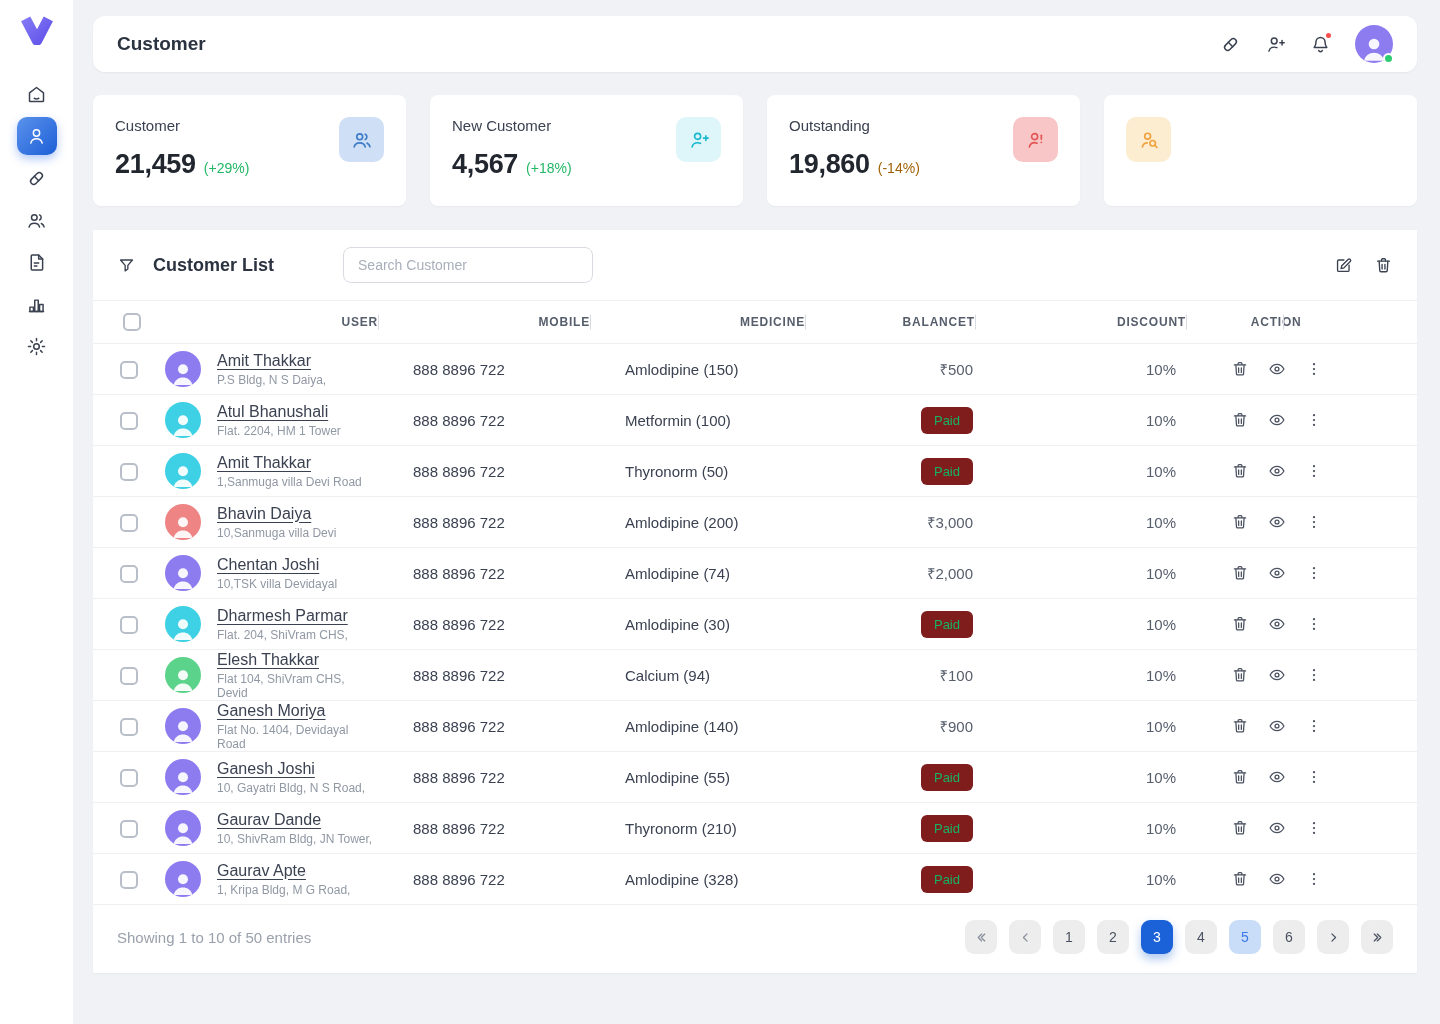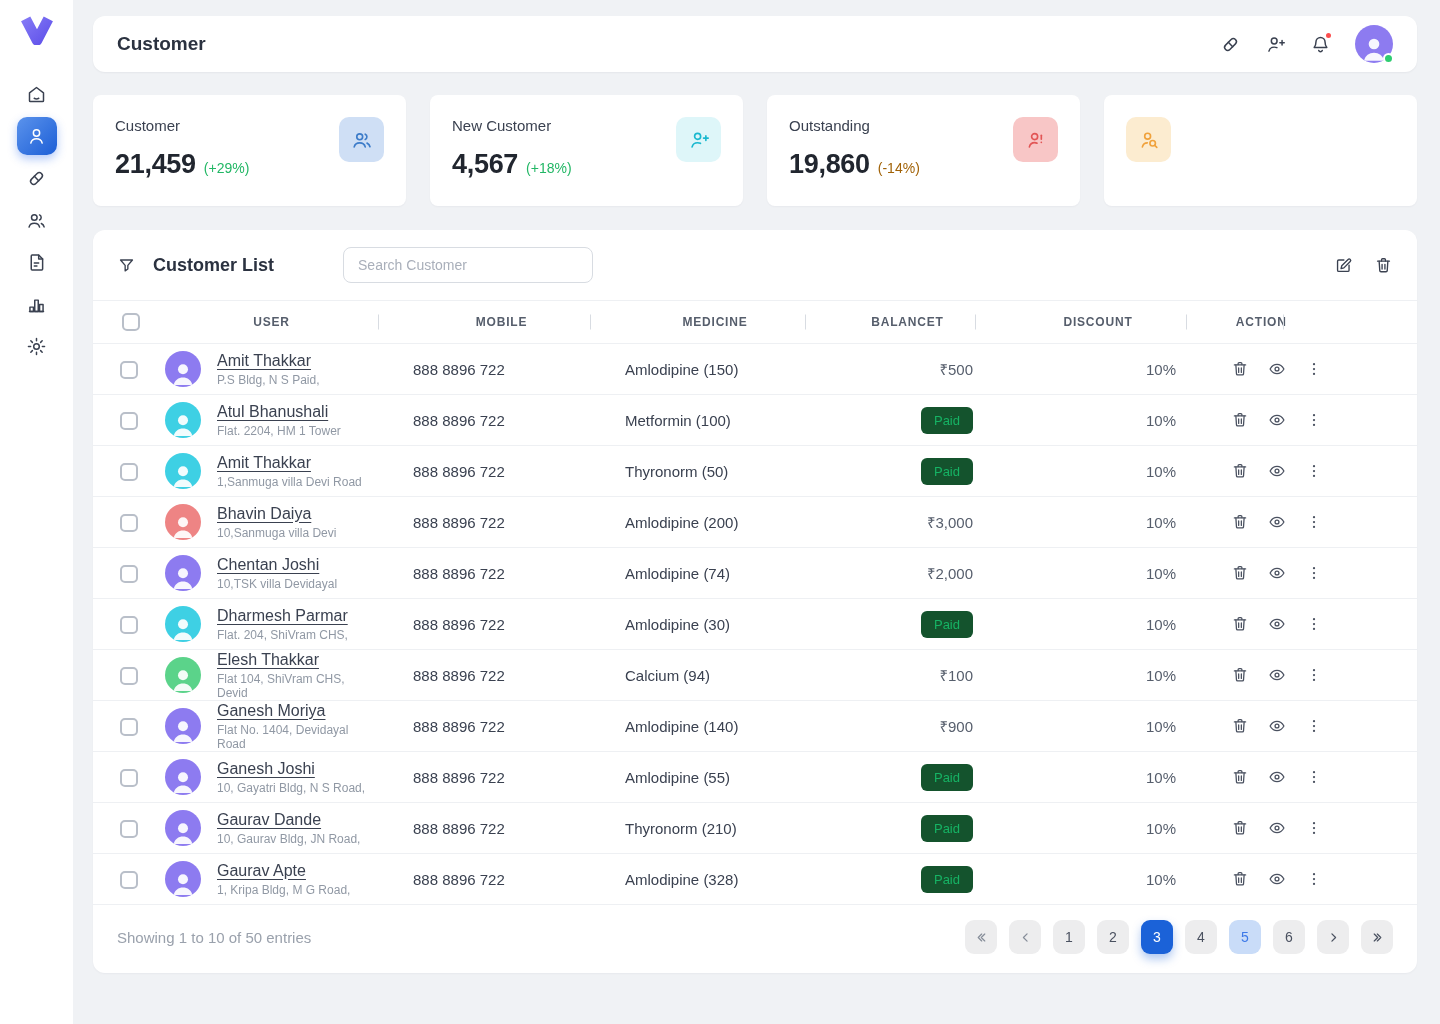--- a/index.html
+++ b/index.html
@@ -66,36 +66,36 @@
   .stat-label { font-size:15px; color:#3a4150; margin-bottom:15px; }
   .stat-value { font-size:27px; font-weight:700; color:#21262f; letter-spacing:-.3px; }
   .stat-change { font-size:14px; margin-left:8px; font-weight:500;text-align:center; }
   .stat-change.up { color:#22b765; }
   .stat-change.down { color:#a16207; }
   .stat-icon { width:45px; height:45px; border-radius:10px;
                display:flex; align-items:center; justify-content:center; }
   .stat-icon svg { width:22px; height:22px; }
 
   
-  .list-card { background:#fff; border-radius:12px; box-shadow:0 1px 2px rgba(16,24,40,.04); }
+  .list-card { background:#fff; border-radius:1px; box-shadow:0 1px 2px rgba(16,24,40,.04); }
   .list-head { display:flex; align-items:center; padding:17px 24px; }
   .filter-btn { background:none; border:none; color:#3a4150; cursor:pointer; margin-right:17px; display:flex; }
   .filter-btn svg { width:19px; height:19px; }
   .list-title { font-size:18px; font-weight:600; color:#2b3240; margin-right:69px; }
   .list-search { width:250px; height:36px; border-radius:8px; border:1px solid #d8dce2;
                  padding:0 14px; font-size:14px; outline:none; color:#3a4150;
                  font-family:"Liberation Sans", sans-serif; }
   .list-search::placeholder { color:#a9afba; }
   .list-actions { margin-left:auto; display:flex; gap:21px; }
   .list-actions .icon-btn svg { width:19px; height:19px; }
 
   table { width:100%; border-collapse:collapse; table-layout:fixed; }
   thead th {
     font-size:12px; font-weight:600; color:#565e6c; letter-spacing:.8px;
-    text-align:center; height:43px; border-top:1px solid #eef0f3;
+    text-align:right; height:43px; border-top:1px solid #eef0f3;
     border-bottom:1px solid #eef0f3; padding-left:35px; position:relative;
   }
   thead th.c-check { padding-left:27px; }
   thead th.c-user { padding-left:24px; }
   thead th.hdiv::before { content:""; position:absolute; left:0; top:50%;
     transform:translateY(-50%); width:1px; height:15px; background:#d8dce2; }
   thead th.c-action::after { content:""; position:absolute; right:18px; top:50%;
     transform:translateY(-50%); width:1px; height:15px; background:#d8dce2; }
   tbody td { height:51px; border-bottom:1px solid #eef0f3; font-size:15px;
              color:#3a4150; padding-left:35px; }
@@ -105,21 +105,21 @@
         display:inline-block; background:#fff; cursor:pointer; vertical-align:middle; }
   .user-cell { display:flex; align-items:center; gap:16px; }
   .avatar-sm { width:36px; height:36px; border-radius:50%; overflow:hidden; flex:0 0 36px;
                display:flex; justify-content:center; }
   .avatar-sm svg { width:30px; height:30px; margin-top:7px; }
   .uname { font-size:16px; color:#3a4150; text-decoration:underline;
            text-underline-offset:3px; cursor:pointer; display:inline-block; }
   .uaddr { font-size:12px; color:#9098a4; margin-top:3px; }
   td.c-balance { text-align:right; padding-right:2px; color:#565e6c; }
   td.c-discount { text-align:right; padding-right:10px; color:#565e6c; }
-  .badge-paid { background:#14532d; color:#16b364; font-size:13px; font-weight:500;
+  .badge-paid { background:#7f1d1d; color:#16b364; font-size:13px; font-weight:500;
                 padding:6px 13px; border-radius:6px; display:inline-block; }
   td.c-action { padding-left:45px; }
   .act-wrap { display:flex; align-items:center; gap:19px; }
   .act-btn { background:none; border:none; color:#4a5160; cursor:pointer; padding:0; display:flex; }
   .act-btn svg { width:18px; height:18px; }
 
   .table-footer { display:flex; align-items:center; padding:15px 24px 19px; }
   .showing { font-size:15px; color:#9aa1ac; }
   .pager { margin-left:auto; display:flex; gap:12px; }
   .page-btn { min-width:32px; height:34px; border:none; border-radius:9px;
@@ -352,21 +352,21 @@
             <td class="c-user">
               <div class="user-cell">
                 <span class="avatar-sm" style="background:#8d7bf0">
                   <svg class="ic" viewBox="0 0 24 24" fill="none" stroke="currentColor" stroke-width="1.7" stroke-linecap="round" stroke-linejoin="round">
                     <g fill="rgba(255,255,255,.93)" stroke="none">
                       <circle cx="12" cy="9" r="4"></circle>
                       <path d="M4.5 21.5c.9-4 3.9-6 7.5-6s6.6 2 7.5 6z"></path>
                     </g>
                   </svg>
                 </span>
-                <div><span class="uname">Amit Thakkar</span><div class="uaddr">P.S Bldg, N S Paid,</div></div>
+                <div><span class="uname">Amit Thakkar</span><div class="uaddr">P.S Bldg, N S Daiya,</div></div>
               </div>
             </td>
             <td class="c-mobile">888 8896 722</td>
             <td class="c-medicine">Amlodipine (150)</td>
             <td class="c-balance"><span>₹500</span></td>
             <td class="c-discount">10%</td>
             <td class="c-action">
               <div class="act-wrap">
                 <button class="act-btn">
                   <svg class="ic" viewBox="0 0 24 24" fill="none" stroke="currentColor" stroke-width="1.7" stroke-linecap="round" stroke-linejoin="round">
@@ -784,21 +784,21 @@
             <td class="c-user">
               <div class="user-cell">
                 <span class="avatar-sm" style="background:#8d7bf0">
                   <svg class="ic" viewBox="0 0 24 24" fill="none" stroke="currentColor" stroke-width="1.7" stroke-linecap="round" stroke-linejoin="round">
                     <g fill="rgba(255,255,255,.93)" stroke="none">
                       <circle cx="12" cy="9" r="4"></circle>
                       <path d="M4.5 21.5c.9-4 3.9-6 7.5-6s6.6 2 7.5 6z"></path>
                     </g>
                   </svg>
                 </span>
-                <div><span class="uname">Gaurav Dande</span><div class="uaddr">10, Gaurav Bldg, JN Road,</div></div>
+                <div><span class="uname">Gaurav Dande</span><div class="uaddr">10, ShivRam Bldg, JN Tower,</div></div>
               </div>
             </td>
             <td class="c-mobile">888 8896 722</td>
             <td class="c-medicine">Thyronorm (210)</td>
             <td class="c-balance"><span class="badge-paid">Paid</span></td>
             <td class="c-discount">10%</td>
             <td class="c-action">
               <div class="act-wrap">
                 <button class="act-btn">
                   <svg class="ic" viewBox="0 0 24 24" fill="none" stroke="currentColor" stroke-width="1.7" stroke-linecap="round" stroke-linejoin="round">

